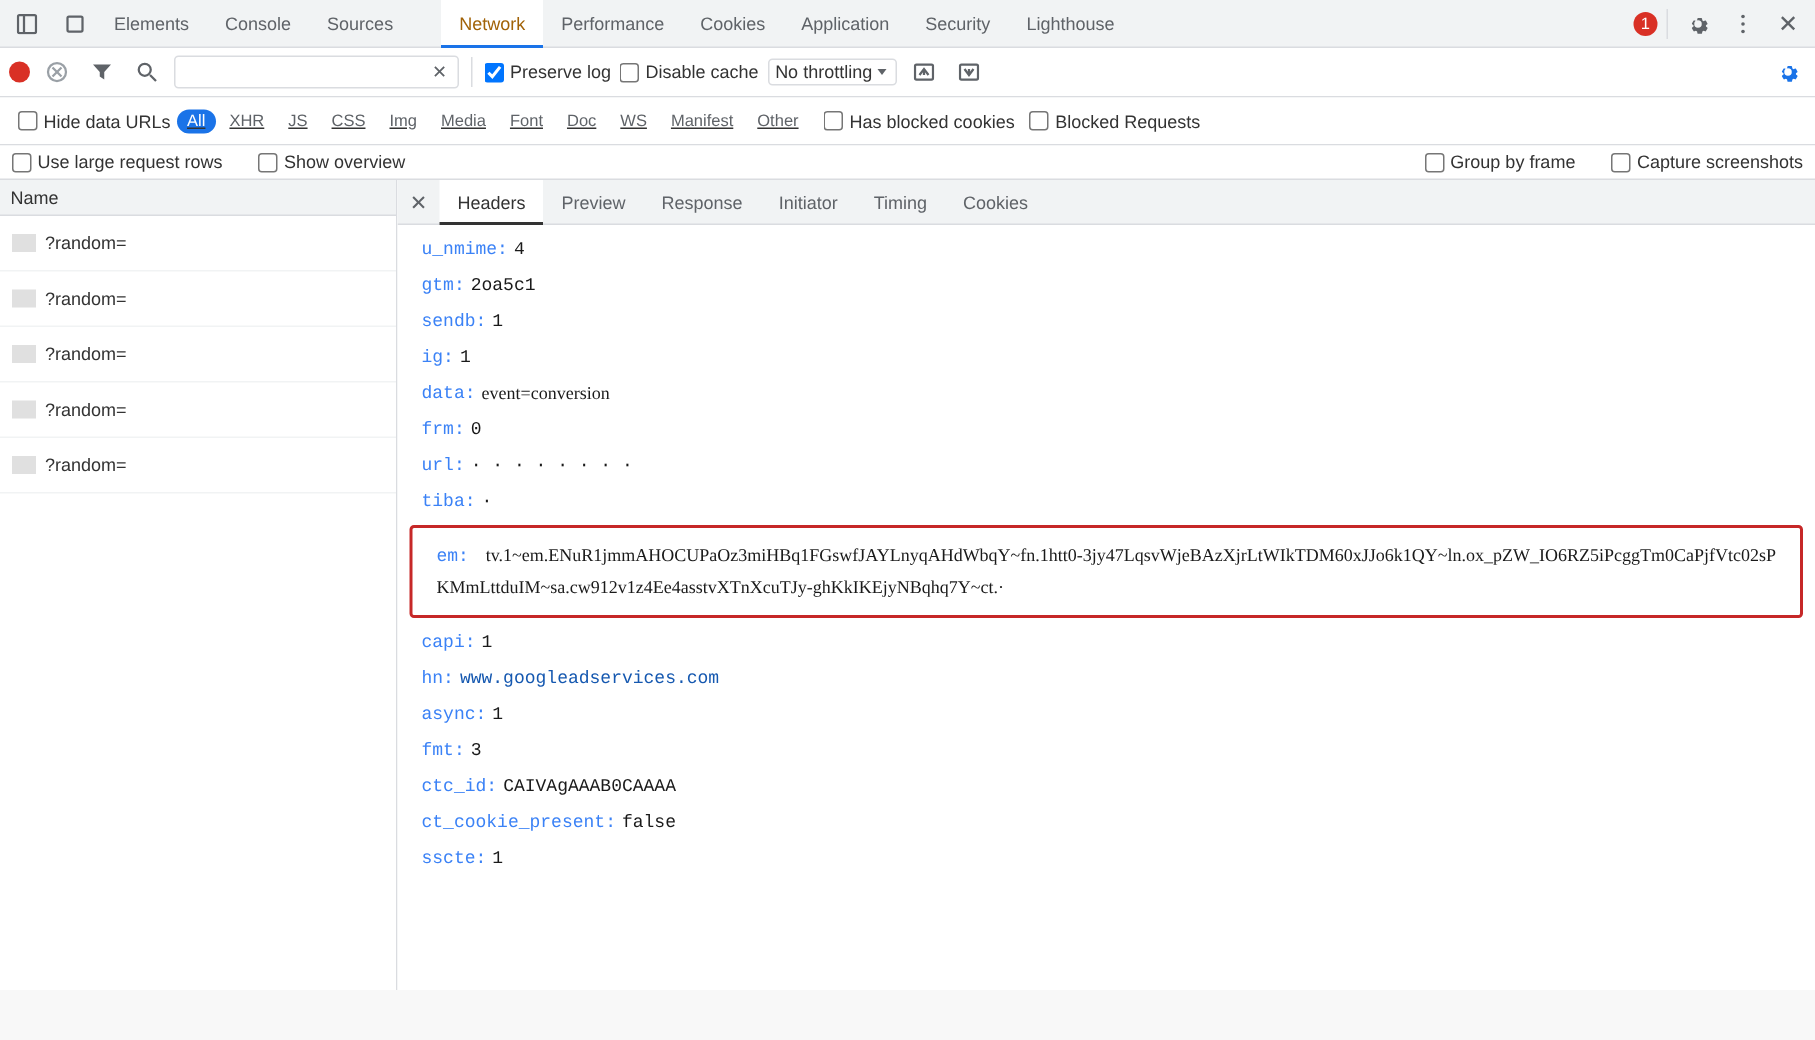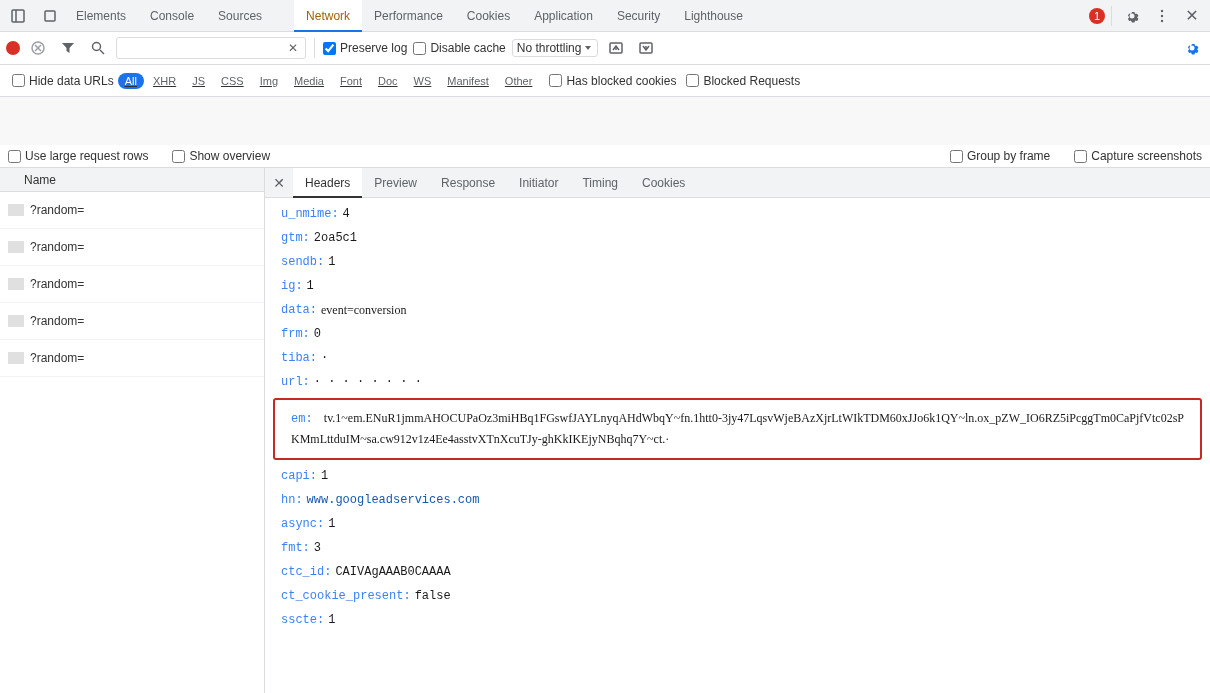--- a/index.html
+++ b/index.html
@@ -62,36 +62,36 @@
       padding: 2px 7px; border-radius: 12px; cursor: pointer; font-size: 11px;
       border: none; background: transparent; color: #5f6368;
     }
     .filter-chip.active { background: #1a73e8; color: #fff; }
     .checkbox-small { display: flex; align-items: center; gap: 4px; font-size: 12px; cursor: pointer; margin-left: 6px; }
     .checkbox-small input { margin: 0; }
 
     
     .options-row {
       display: flex; align-items: center; background: #fff; border-bottom: 1px solid #dadce0;
-      padding: 4px 8px; gap: 24px; margin-top: 48px;
+      padding: 4px 8px; gap: 24px;
     }
     .options-row-item { display: flex; align-items: center; gap: 4px; font-size: 12px; cursor: pointer; }
     .options-row-right { margin-left: auto; display: flex; gap: 24px; }
 
     
     .main-area { display: flex; height: calc(693px - 32px - 33px - 32px - 56px); }
 
     
     .request-list {
       width: 265px; border-right: 1px solid #dadce0; background: #fff;
       overflow-y: auto; flex-shrink: 0;
     }
     .list-header {
       display: flex; align-items: center; height: 24px; background: #f1f3f4;
-      border-bottom: 1px solid #dadce0; padding: 0 24px; font-size: 12px; font-weight: 500;
+      border-bottom: 1px solid #dadce0; padding: 0 7px; font-size: 12px; font-weight: 500;
       color: #333;
     }
     .list-item {
       display: flex; align-items: center; height: 37px; padding: 0 8px;
       font-size: 12px; color: #333; cursor: pointer; border-bottom: 1px solid #f1f3f4;
       gap: 6px;
     }
     .list-item .item-icon { width: 16px; height: 12px; background: #e0e0e0; flex-shrink: 0; }
     .list-item .item-text { white-space: nowrap; overflow: hidden; text-overflow: ellipsis; font-size: 12px; }
 
@@ -362,27 +362,27 @@
           </div>
           <div class="param-row">
             <span class="param-key">data:</span> 
             <span class="param-val mono">event=conversion</span>
           </div>
           <div class="param-row">
             <span class="param-key">frm:</span> 
             <span class="param-val">0</span>
           </div>
           <div class="param-row">
+            <span class="param-key">url:</span> 
+            <span class="param-val">· · · · · · · ·</span>
+          </div>
+          <div class="param-row">
             <span class="param-key">tiba:</span> 
             <span class="param-val">·</span>
           </div>
-          <div class="param-row">
-            <span class="param-key">url:</span> 
-            <span class="param-val">· · · · · · · ·</span>
-          </div>
           <div class="param-row highlighted"><span class="param-key">em:</span> <span class="param-val mono">tv.1~em.ENuR1jmmAHOCUPaOz3miHBq1FGswfJAYLnyqAHdWbqY~fn.1htt0-3jy47LqsvWjeBAzXjrLtWIkTDM60xJJo6k1QY~ln.ox_pZW_IO6RZ5iPcggTm0CaPjfVtc02sPKMmLttduIM~sa.cw912v1z4Ee4asstvXTnXcuTJy-ghKkIKEjyNBqhq7Y~ct.·</span></div>
           <div class="param-row">
             <span class="param-key">capi:</span> 
             <span class="param-val">1</span>
           </div>
           <div class="param-row">
             <span class="param-key">hn:</span> 
             <span class="param-val blue">www.googleadservices.com</span>
           </div>
           <div class="param-row">

